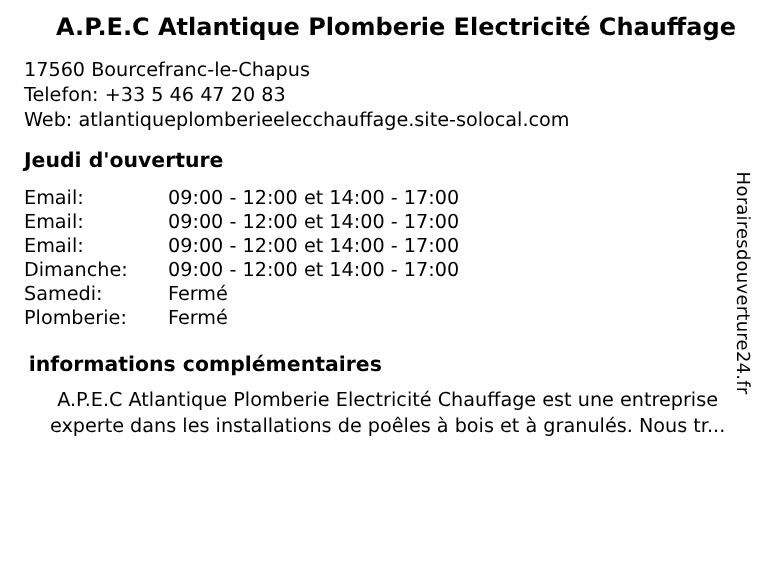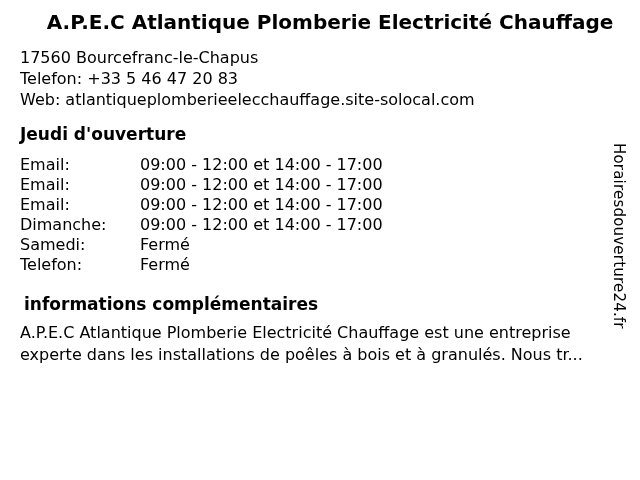--- a/index.html
+++ b/index.html
@@ -43,20 +43,21 @@
   .hours-row { white-space: nowrap; }
   .day-label {
     display: inline-block;
     width: 120px;
   }
   .info-text {
     margin: 7px 0 0 20px;
     font-size: 16px;
     line-height: 22px;
     width: 606px;
+    text-align: center;
   }
   .watermark {
     position: absolute;
     top: 133px;
     right: 12px;
     writing-mode: vertical-rl;
     text-orientation: mixed;
     font-size: 15px;
     letter-spacing: 0.2px;
     white-space: nowrap;
@@ -87,21 +88,21 @@
     <div class="hours-row">
       <span class="day-label">Email:</span><span class="day-hours">09:00 - 12:00 et 14:00 - 17:00</span>
     </div>
     <div class="hours-row">
       <span class="day-label">Dimanche:</span><span class="day-hours">09:00 - 12:00 et 14:00 - 17:00</span>
     </div>
     <div class="hours-row">
       <span class="day-label">Samedi:</span><span class="day-hours">Fermé</span>
     </div>
     <div class="hours-row">
-      <span class="day-label">Telefon:</span><span class="day-hours">Fermé</span>
+      <span class="day-label">Plomberie:</span><span class="day-hours">Fermé</span>
     </div>
   </div>
 
   <h2 class="section-heading info">informations complémentaires</h2>
 
   <p class="info-text">A.P.E.C Atlantique Plomberie Electricité Chauffage est une entreprise experte dans les installations de poêles à bois et à granulés. Nous tr...</p>
 
   <div class="watermark">Horairesdouverture24.fr</div>
 
 </div>

